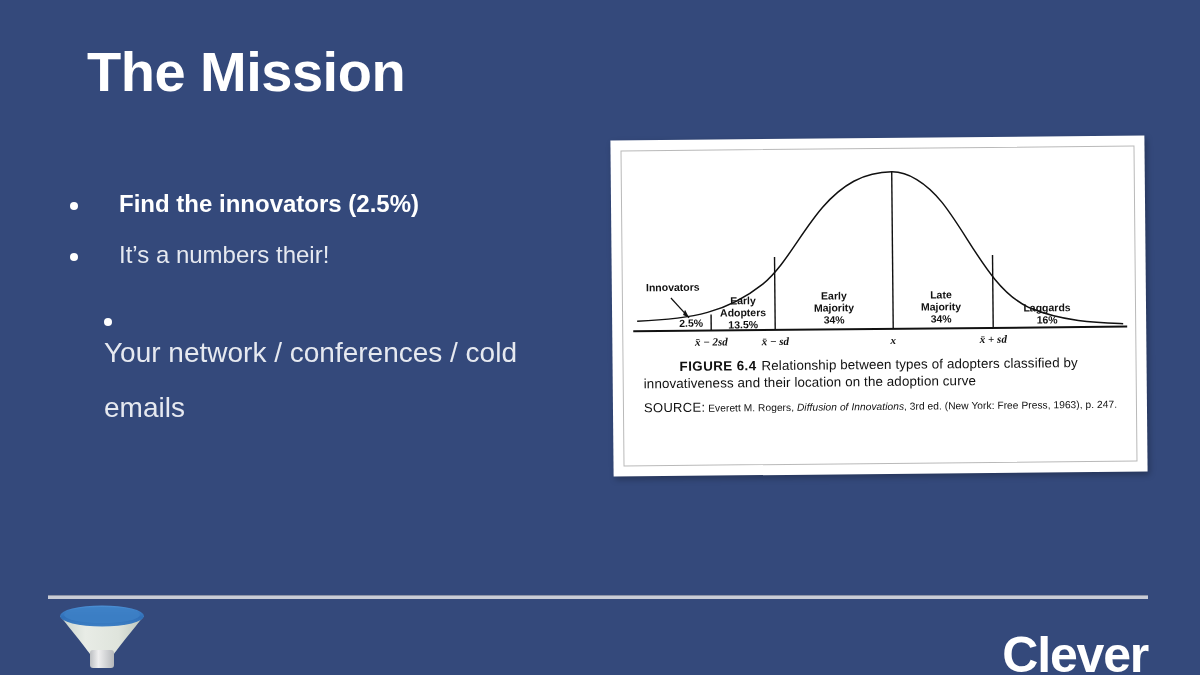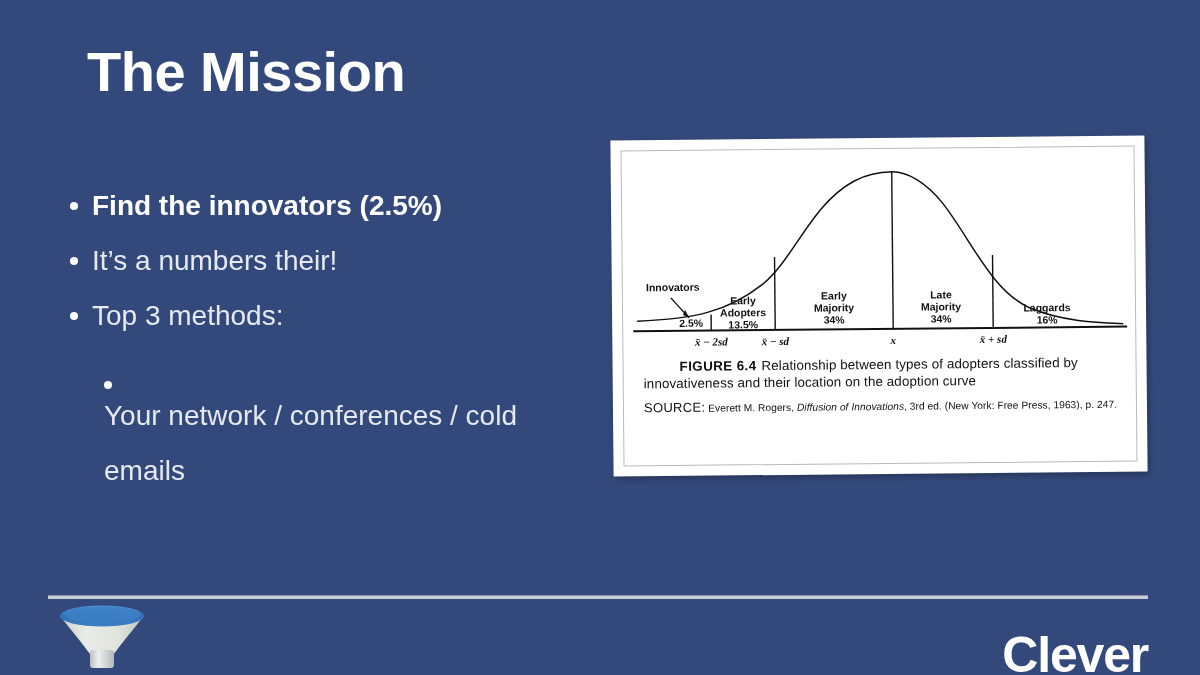--- a/index.html
+++ b/index.html
@@ -40,23 +40,24 @@
     left: 70px;
     top: 192px;
     width: 520px;
   }
   .bullet-row {
     display: flex;
     align-items: flex-start;
     color: #eef0f5;
   }
   .bullet-row.level-0 {
-    font-size: 28px;
+    font-size: 24px;
     line-height: 1.0;
     margin-bottom: 27px;
+    gap: 27px;
   }
   .bullet-row.level-0.strong .bullet-text {
     font-weight: bold;
     color: #ffffff;
   }
   .bullet-row.level-1 {
     font-size: 28px;
     line-height: 1.96;
     margin-left: 34px;
     margin-bottom: 0;
@@ -199,24 +200,20 @@
       <span class="bullet-dot"></span>
       <span class="bullet-text">Find the innovators (2.5%)</span>
     </div>
 
     <div class="bullet-row level-0">
       <span class="bullet-dot"></span>
       <span class="bullet-text">It’s a numbers their!</span>
     </div>
 
 
-    <div class="bullet-row level-0">
-      <span class="bullet-dot"></span>
-      <span class="bullet-text">Top 3 methods:</span>
-    </div>
 
     <div class="bullet-row level-1">
       <span class="bullet-dot"></span>
       <span class="bullet-text">Your network / conferences  /  cold emails</span>
     </div>
 
   </div>
 
   <div id="figure-card">
     <div id="figure-inner">

